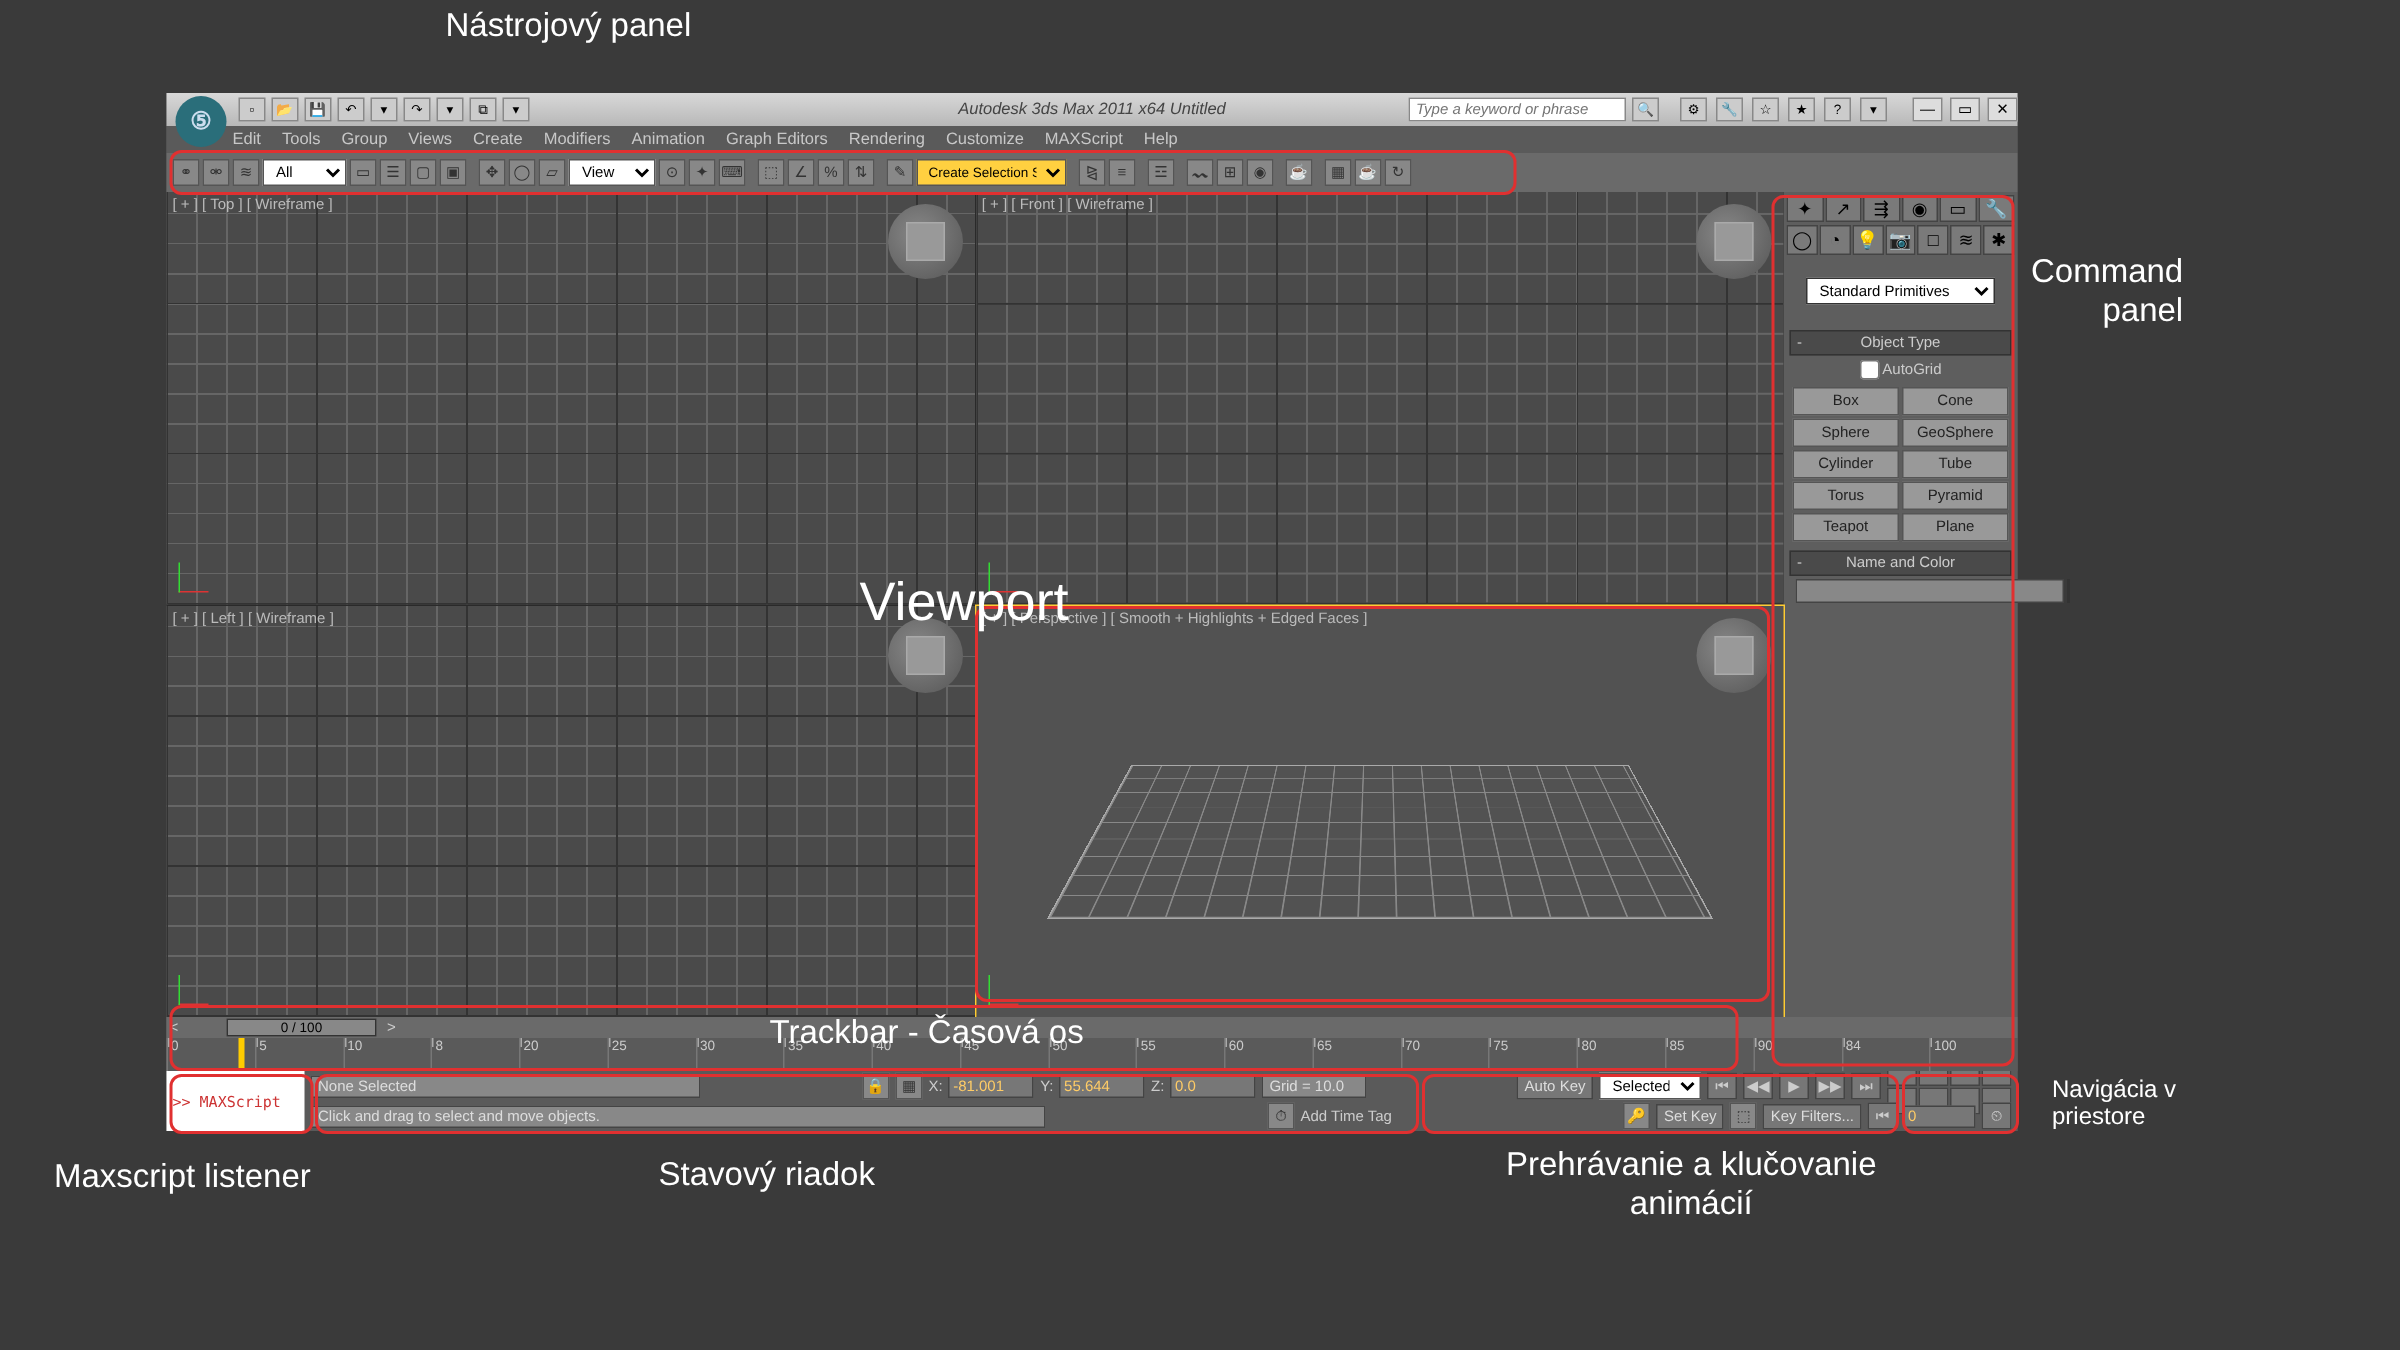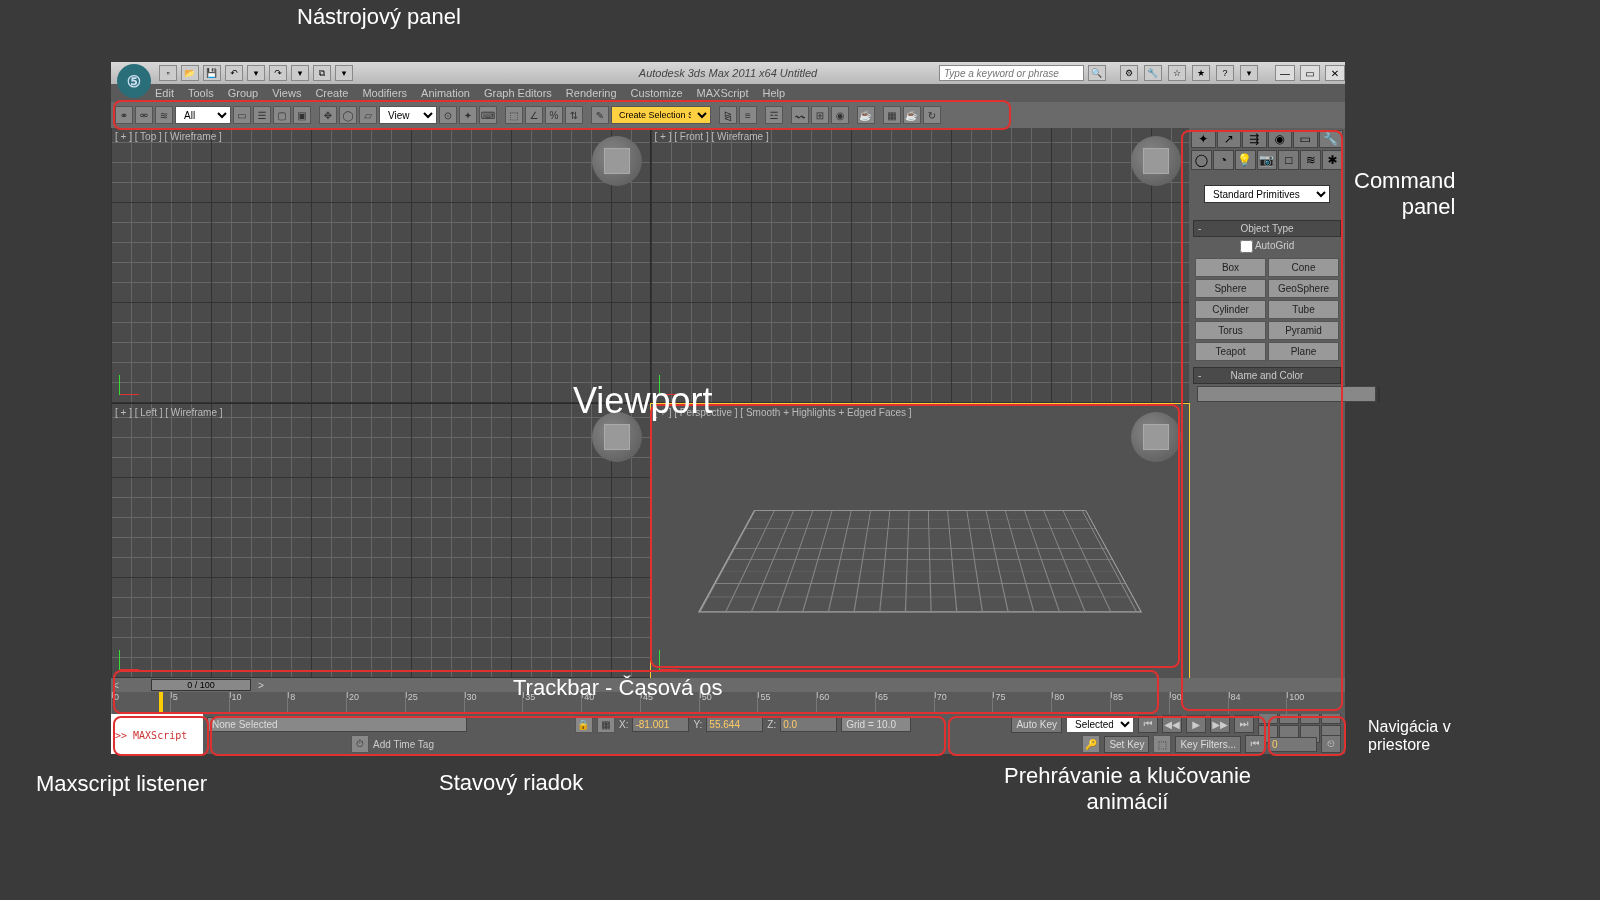--- a/index.html
+++ b/index.html
@@ -348,20 +348,21 @@
           <div class="nav-btn"></div>
           <div class="nav-btn"></div>
           <div class="nav-btn"></div>
           <div class="nav-btn"></div>
           <div class="nav-btn"></div>
           <div class="nav-btn"></div>
           <div class="nav-btn"></div>
         </div>
       </div>
       <div class="status-row">
+        <div class="status-field" style="width:490px">Click and drag to select and move objects.</div>
         <div style="flex:0 0 140px"></div>
         <div class="tb">⏱</div>
         <span>Add Time Tag</span>
         <div style="flex:1"></div>
         <div class="tb">🔑</div>
         <div class="key-btn">Set Key</div>
         <div class="tb">⬚</div>
         <div class="key-btn">Key Filters...</div>
         <div class="play-btn">⏮</div>
         <input class="coord" style="width: 48px;" value="0">

